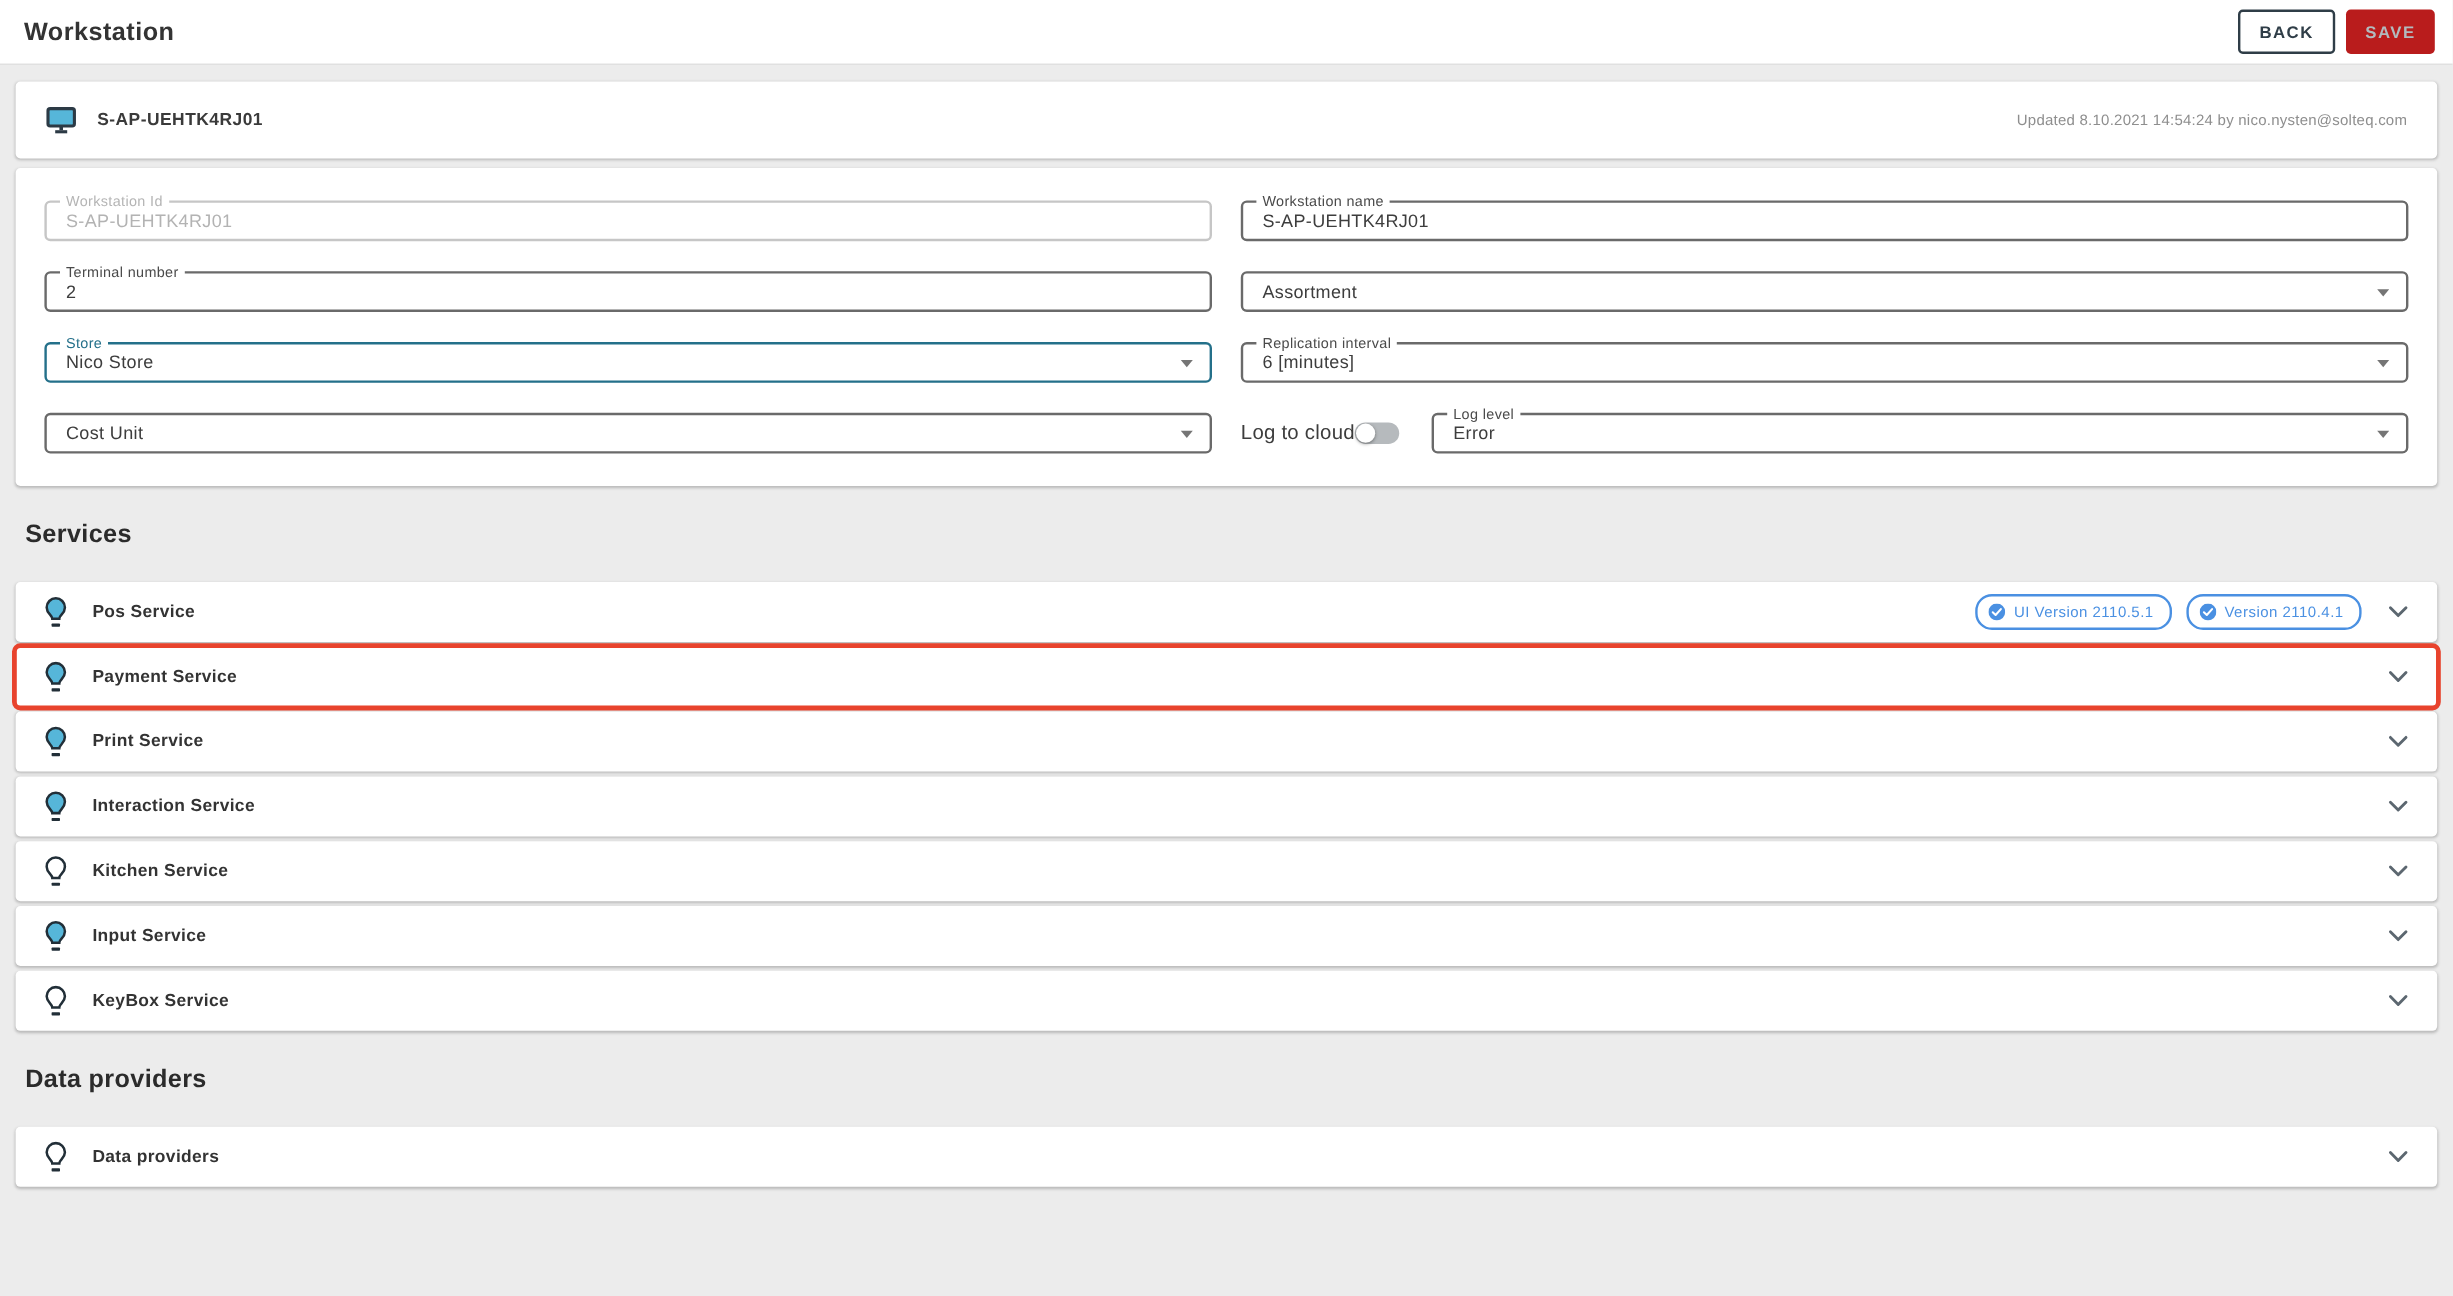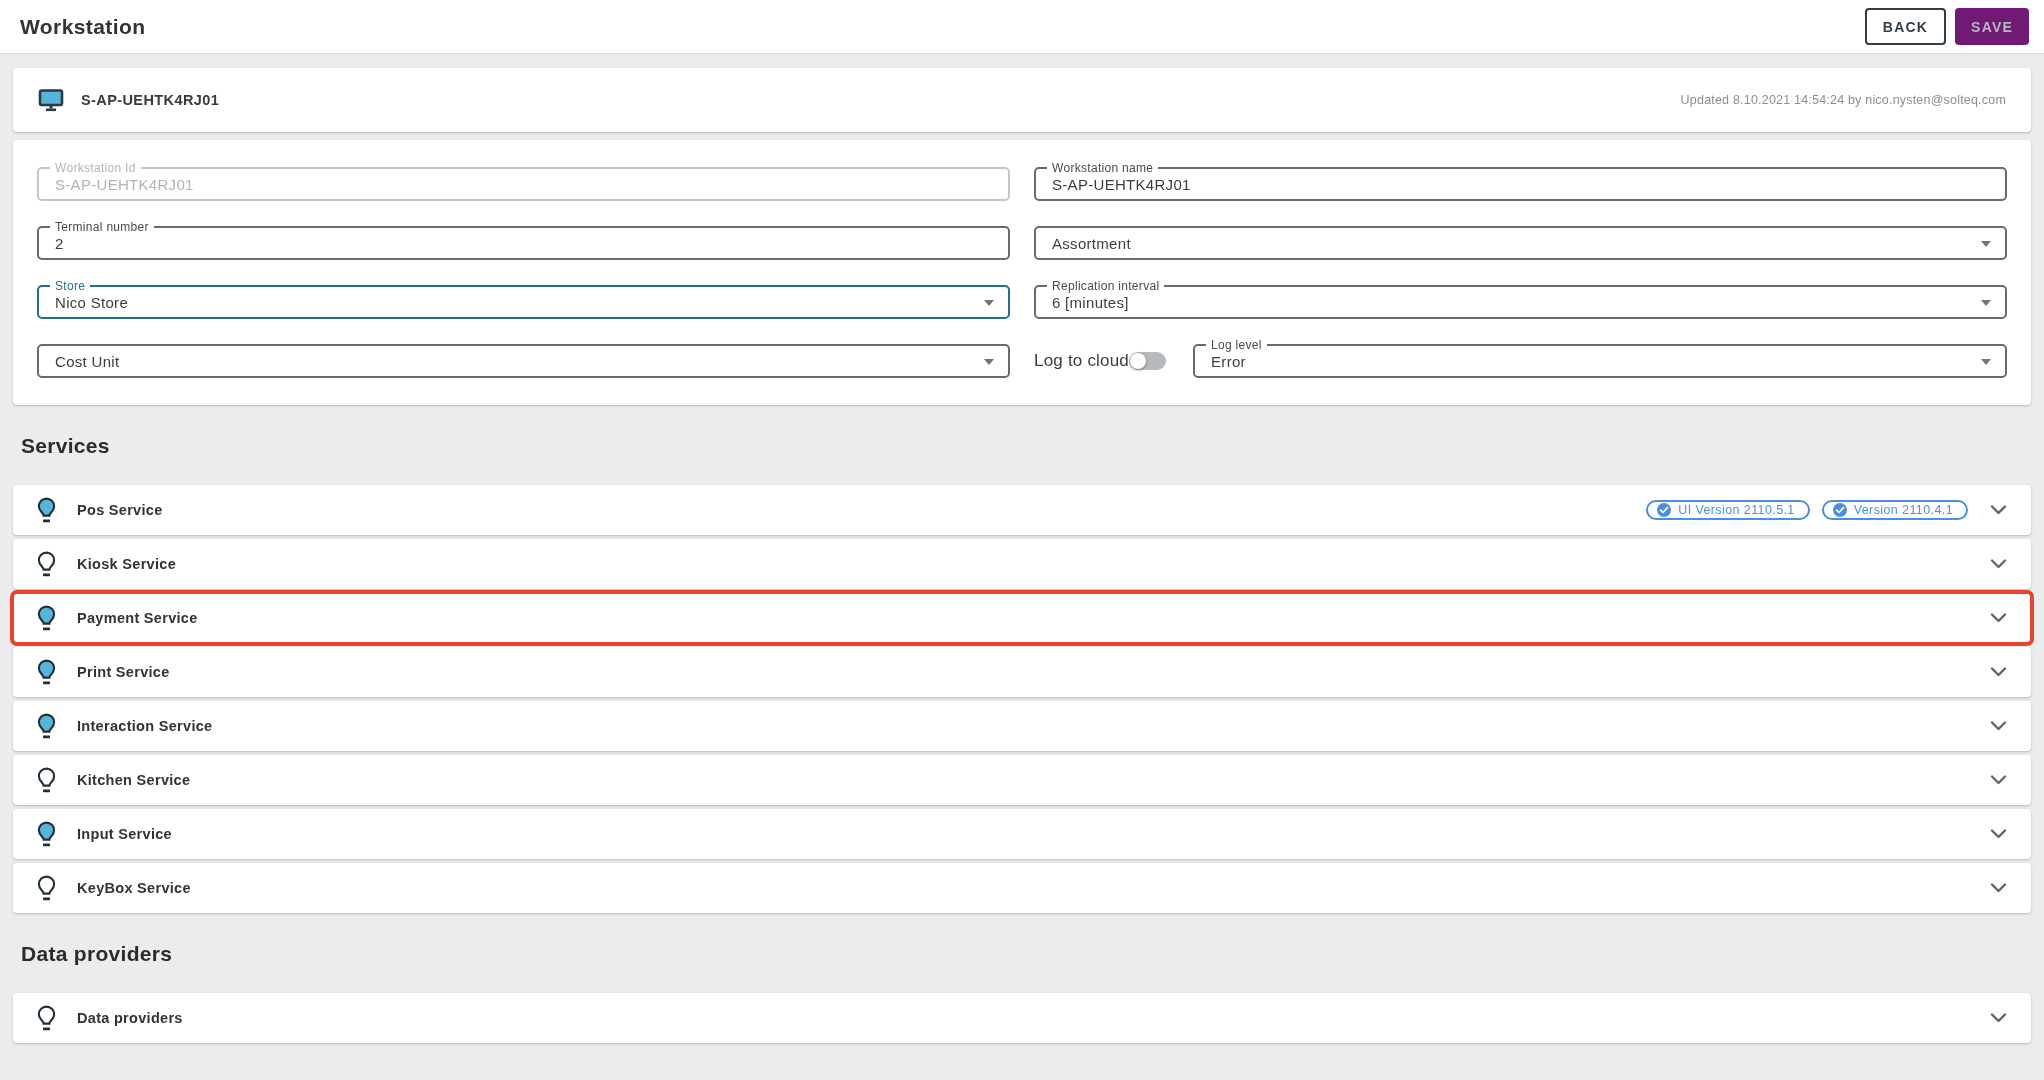--- a/index.html
+++ b/index.html
@@ -16,21 +16,21 @@
     display:flex; align-items:center; padding:0 15px 0 20px;
   }
   .page-title { font-size:21px; font-weight:700; letter-spacing:.4px; color:#333; }
   .topbar .spacer { flex:1; }
   .btn {
     height:37px; min-width:72px; padding:0 16px; border-radius:4px;
     font-family:inherit; font-size:14px; font-weight:600; letter-spacing:1.2px;
     display:flex; align-items:center; justify-content:center; cursor:pointer;
   }
   .btn-back { background:#fff; border:2px solid #2f3d47; color:#2f3d47; }
-  .btn-save { background:#701a75; border:none; color:#b2babe; margin-left:9px; cursor:default; }
+  .btn-save { background:#b91c1c; border:none; color:#b2babe; margin-left:9px; cursor:default; }
 
   .content { padding:0 13px; }
 
   .card {
     background:#fff; border-radius:4px;
     box-shadow:0 1px 3px rgba(0,0,0,.13), 0 1px 2px rgba(0,0,0,.1);
   }
 
   
   .info-card {
@@ -88,21 +88,21 @@
     display:flex; align-items:center; padding:0 24px; cursor:pointer;
   }
   .service-row.highlighted { outline:4px solid #e8432d; outline-offset:-1px; }
   .service-label { margin-left:21px; font-size:14.5px; font-weight:600; letter-spacing:.3px; color:#333; }
   .service-row .spacer { flex:1; }
   .bulb-icon { flex:none; }
   .bulb-on { fill:#56b6d9; }
   .bulb-off { fill:#ffffff; }
   .badges { display:flex; align-items:center; gap:12px; margin-right:22px; }
   .badge {
-    height:20px; border:2px solid #4a90e2; border-radius:14px;
+    height:30px; border:2px solid #4a90e2; border-radius:14px;
     display:flex; align-items:center; padding:0 13px 0 9px; gap:7px;
   }
   .badge-label { font-size:12.5px; color:#4a90e2; letter-spacing:.4px; white-space:nowrap; }
   .chevron { flex:none; }
 </style>
 </head>
 <body>
 
 <div class="topbar">
   <div class="page-title">Workstation</div>
@@ -215,36 +215,20 @@
     <span class="badge-label">Version 2110.4.1</span>
   </span>
 </span>
     <span class="chevron" style="display:flex;">
       <svg width="17" height="12" viewBox="0 0 17 12">
         <polyline points="2,2.5 8.5,9 15,2.5" fill="none" stroke="#5c6770" stroke-width="2.4" stroke-linecap="round" stroke-linejoin="round"></polyline>
       </svg>
     </span>
   </div>
 
-  <div class="card service-row">
-    <span class="bulb-icon" style="display:flex;">
-      <svg width="19" height="27" viewBox="0 0 19 27">
-        <path class="bulb-body bulb-off" d="M9.5 1.6 a7.6 7.6 0 0 1 7.6 7.6 c0 2.9 -1.5 4.6 -2.8 6 -1 1.1 -1.9 2.1 -1.9 3.4 h-5.8 c0 -1.3 -.9 -2.3 -1.9 -3.4 -1.3 -1.4 -2.8 -3.1 -2.8 -6 A7.6 7.6 0 0 1 9.5 1.6 z" stroke="#222f38" stroke-width="2.1"></path>
-        <rect x="6" y="22.6" width="7" height="2.6" rx="0.6" fill="#222f38"></rect>
-      </svg>
-    </span>
-    <span class="service-label">Kiosk Service</span>
-    <span class="spacer"></span>
-    <span class="badges"></span>
-    <span class="chevron" style="display:flex;">
-      <svg width="17" height="12" viewBox="0 0 17 12">
-        <polyline points="2,2.5 8.5,9 15,2.5" fill="none" stroke="#5c6770" stroke-width="2.4" stroke-linecap="round" stroke-linejoin="round"></polyline>
-      </svg>
-    </span>
-  </div>
 
   <div class="card service-row highlighted">
     <span class="bulb-icon" style="display:flex;">
       <svg width="19" height="27" viewBox="0 0 19 27">
         <path class="bulb-body bulb-on" d="M9.5 1.6 a7.6 7.6 0 0 1 7.6 7.6 c0 2.9 -1.5 4.6 -2.8 6 -1 1.1 -1.9 2.1 -1.9 3.4 h-5.8 c0 -1.3 -.9 -2.3 -1.9 -3.4 -1.3 -1.4 -2.8 -3.1 -2.8 -6 A7.6 7.6 0 0 1 9.5 1.6 z" stroke="#222f38" stroke-width="2.1"></path>
         <rect x="6" y="22.6" width="7" height="2.6" rx="0.6" fill="#222f38"></rect>
       </svg>
     </span>
     <span class="service-label">Payment Service</span>
     <span class="spacer"></span>

